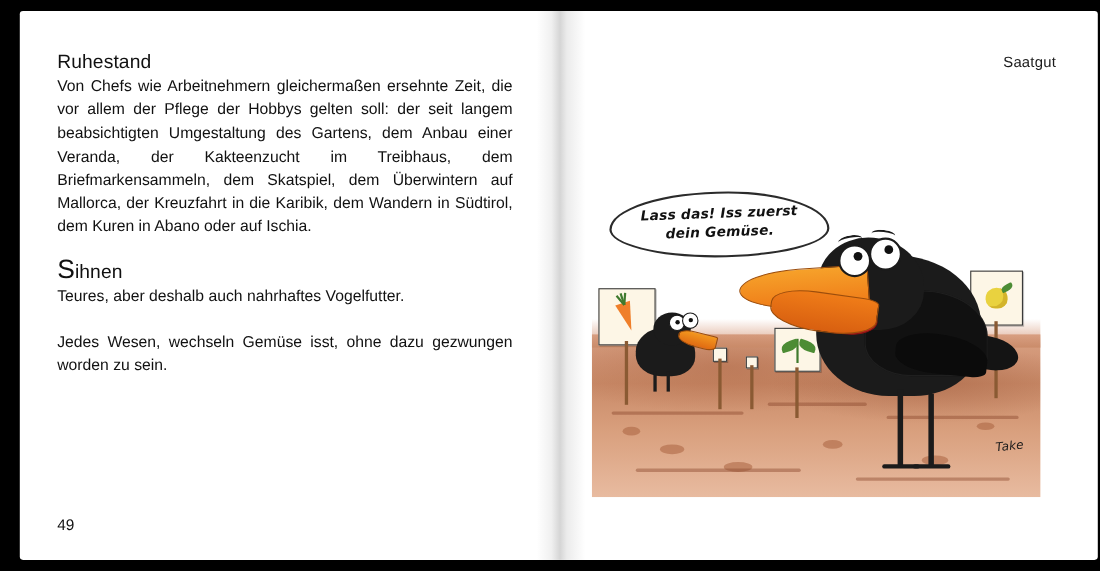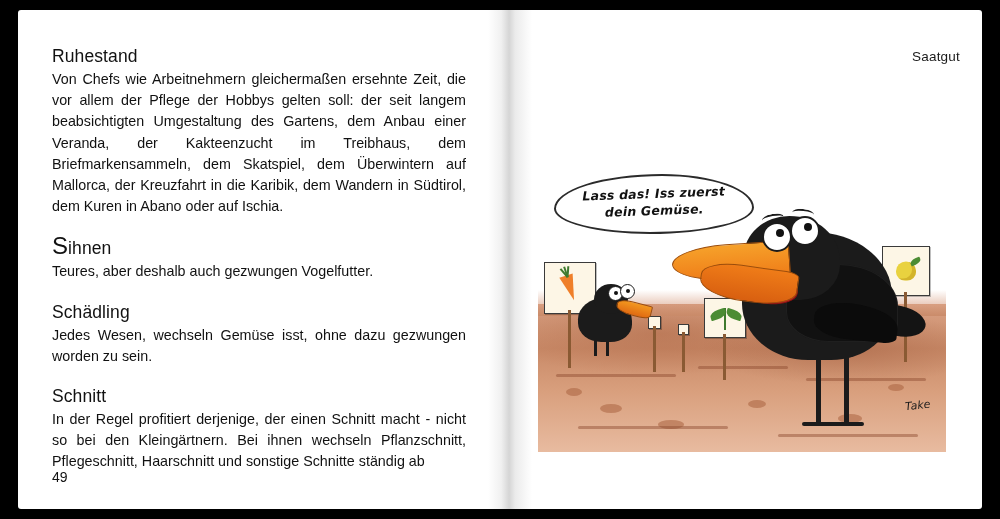--- a/index.html
+++ b/index.html
@@ -15,20 +15,21 @@
   }
   .book {
     position: absolute;
     left: 18px;
     top: 10px;
     width: 964px;
     height: 499px;
     background: #ffffff;
     border-radius: 3px;
     overflow: hidden;
+    padding-left: 16px;
   }
   
   .gutter {
     position: absolute;
     left: 470px;
     top: 0;
     width: 44px;
     height: 499px;
     background: linear-gradient(to right,
       rgba(255,255,255,0) 0%,
@@ -419,32 +420,27 @@
   <div class="page-left">
     <div class="text-col">
 
       <div class="entry">
         <h2 class="term">Ruhestand</h2>
         <p class="def">Von Chefs wie Arbeitnehmern gleichermaßen ersehnte Zeit, die vor allem der Pflege der Hobbys gelten soll: der seit langem beabsichtigten Umgestaltung des Gartens, dem Anbau einer Veranda, der Kakteenzucht im Treibhaus, dem Briefmarkensammeln, dem Skatspiel, dem Überwintern auf Mallorca, der Kreuzfahrt in die Karibik, dem Wandern in Südtirol, dem Kuren in Abano oder auf Ischia.</p>
       </div>
 
       <div class="entry">
         <h2 class="term bigcap"><span class="cap">S</span><span>ihnen</span></h2>
-        <p class="def">Teures, aber deshalb auch gezwungen Vogelfutter.</p>
+        <p class="def">Teures, aber deshalb auch nahrhaftes Vogelfutter.</p>
       </div>
 
       <div class="entry">
-        <h2 class="term">Schädling</h2>
         <p class="def">Jedes Wesen, wechseln Gemüse isst, ohne dazu gezwungen worden zu sein.</p>
       </div>
 
-      <div class="entry">
-        <h2 class="term">Schnitt</h2>
-        <p class="def">In der Regel profitiert derjenige, der einen Schnitt macht - nicht so bei den Kleingärtnern. Bei ihnen wechseln Pflanzschnitt, Pflegeschnitt, Haarschnitt und sonstige Schnitte ständig ab</p>
-      </div>
 
     </div>
     <div class="folio">49</div>
   </div>
 
   <div class="page-right">
     <div class="running-head">Saatgut</div>
 
     <div class="illo">
       <div class="illo-frame">

